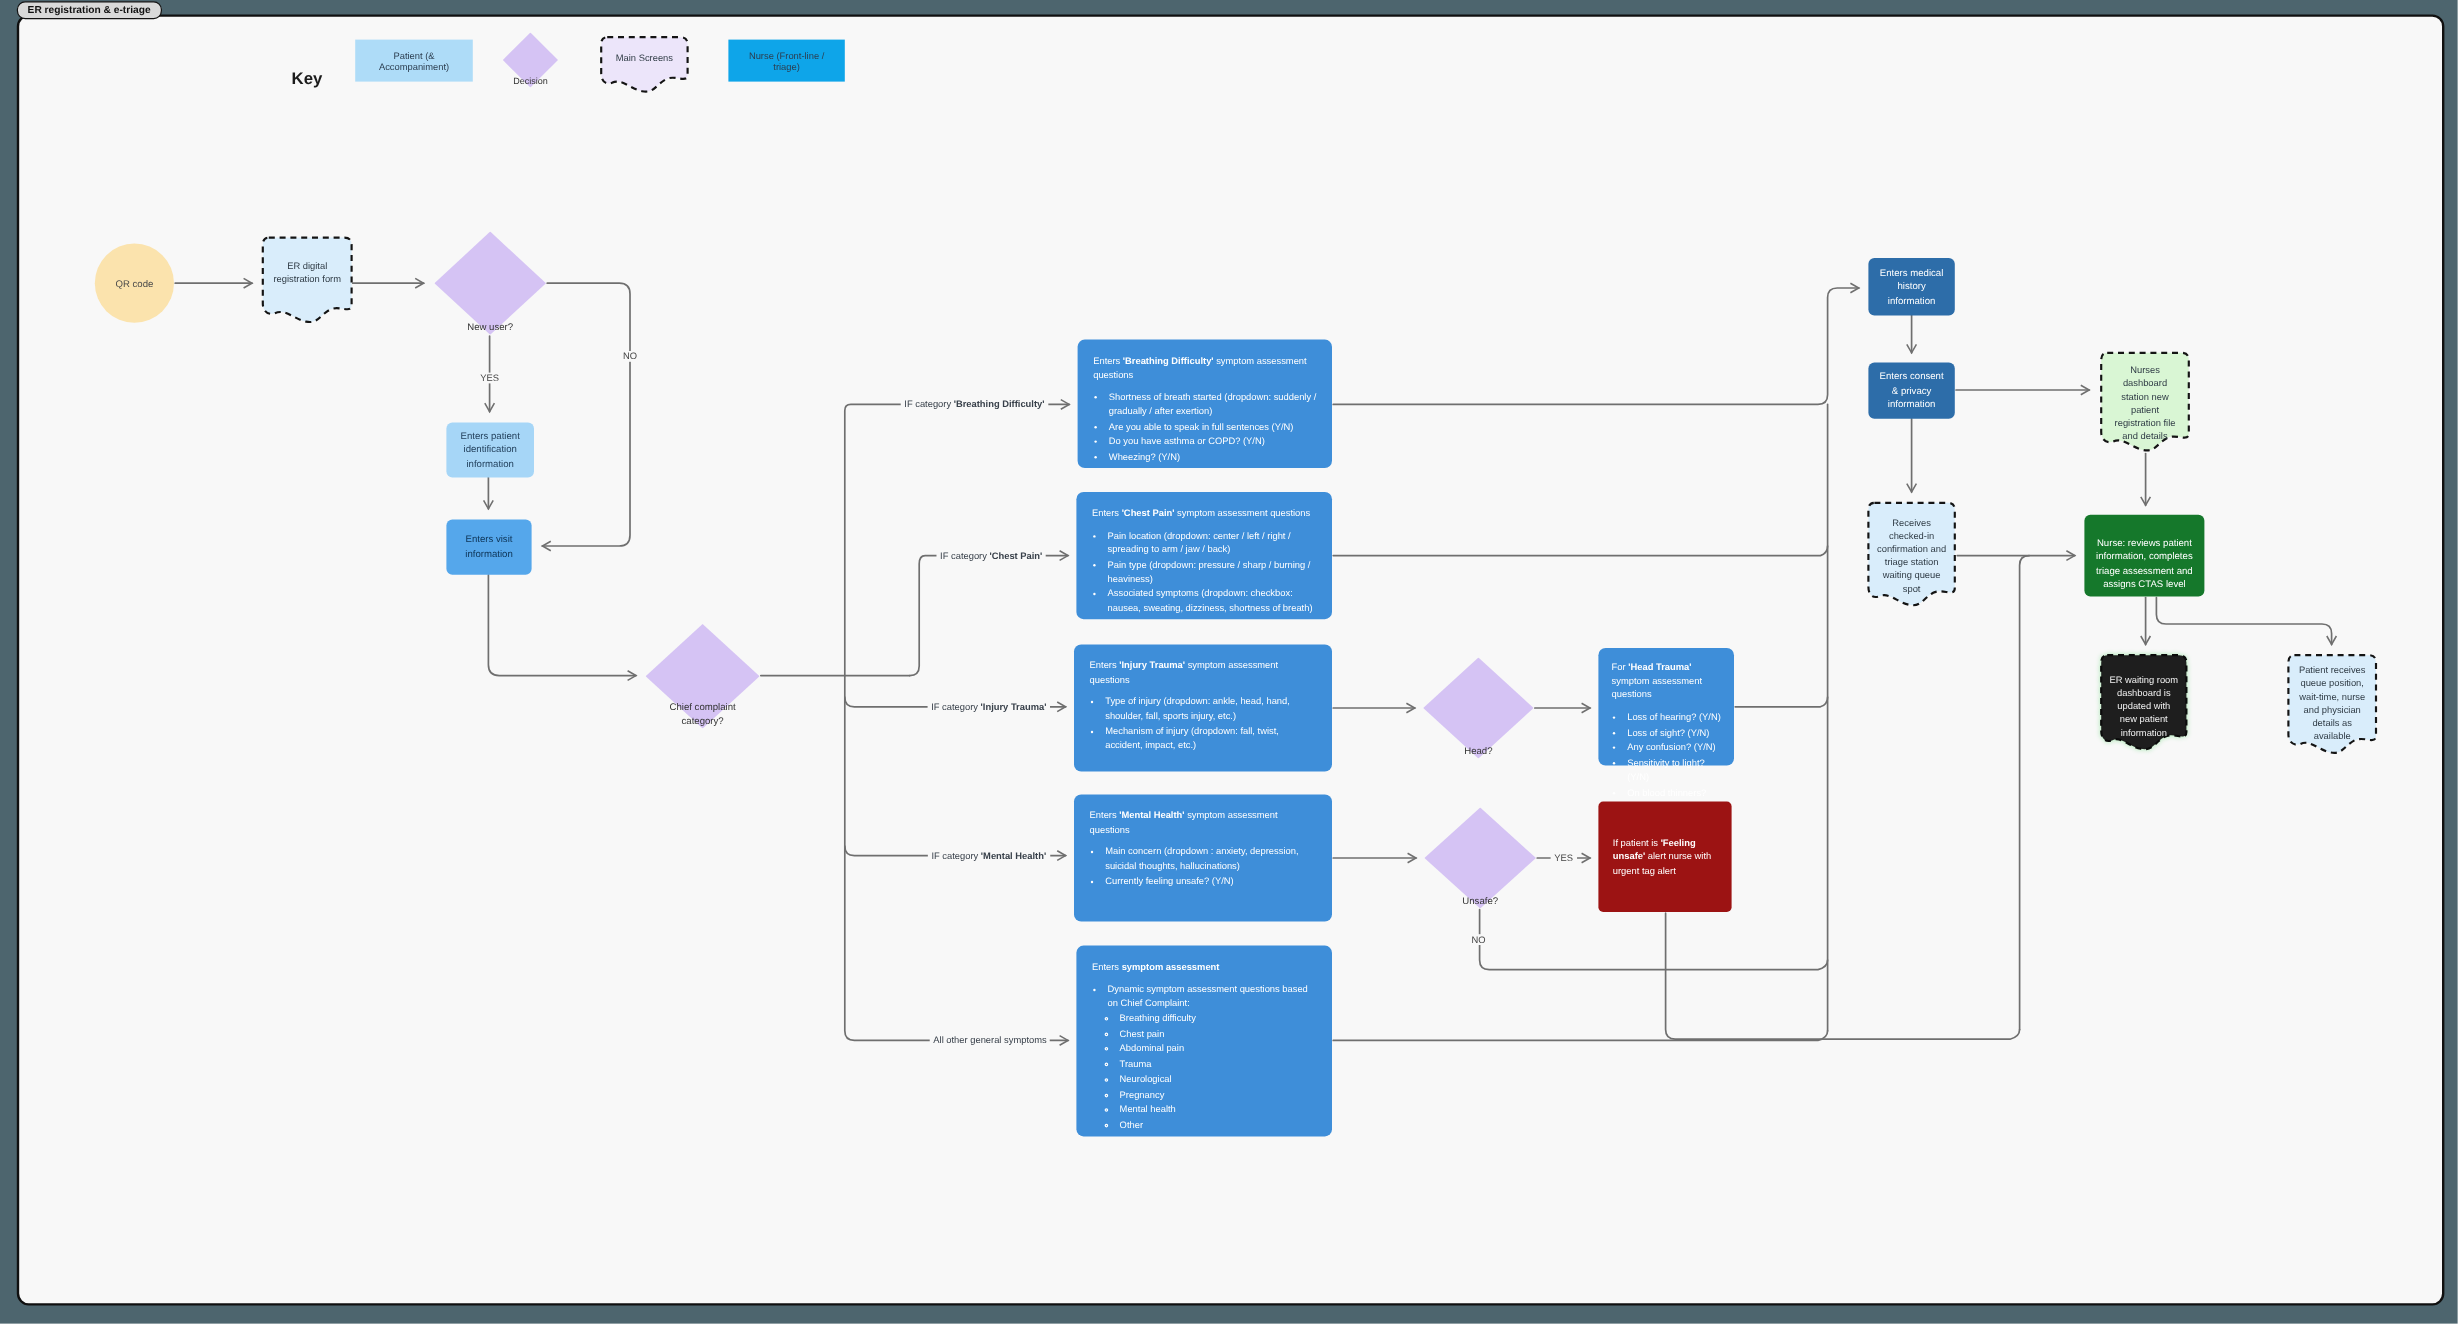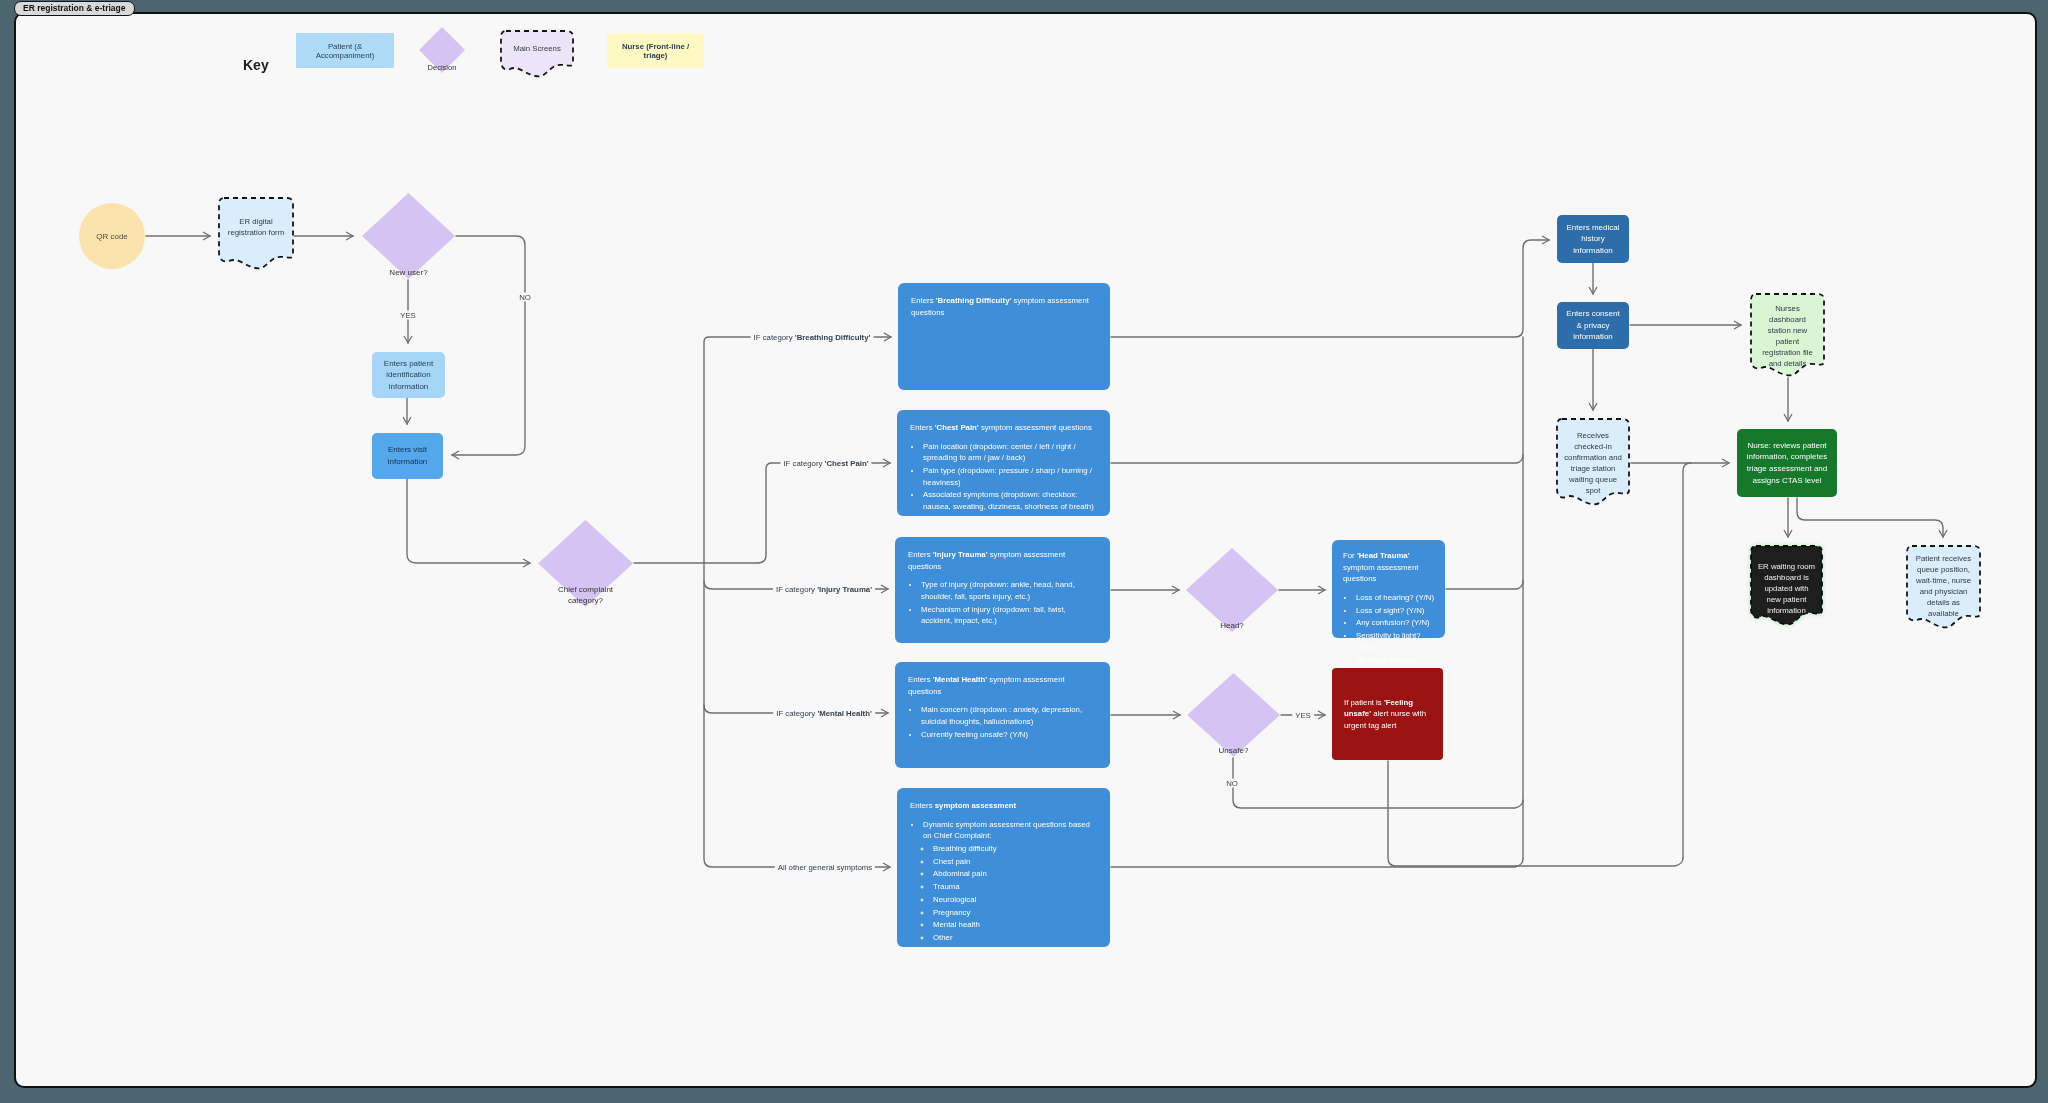--- a/index.html
+++ b/index.html
@@ -20,26 +20,26 @@
   }
   #wires{position:absolute;left:0;top:0;z-index:1;}
   .node{position:absolute;z-index:2;box-sizing:border-box;}
   .proc{
     border-radius:5px;display:flex;align-items:center;justify-content:center;
     text-align:center;padding:4px 6px;font-size:8px;line-height:1.45;
   }
   .lightblue{background:#a6d6f7;color:#24425e;}
   .midblue{background:#55a7eb;color:#0d3355;}
   .deepblue{background:#2d6da9;color:#fff;}
-  .darkgreen{background:#15782b;color:#fff;}
+  .darkgreen{background:#15782b;color:#fff;align-items:flex-end;}
   .alertred{background:#9c1313;color:#fff;border-radius:4px;}
   .keybox{border-radius:0;display:flex;align-items:center;justify-content:center;
     text-align:center;font-size:7.8px;color:#2c3e50;padding:2px 8px;}
   .kb-blue{background:#aedcf8;}
-  .kb-green{background:#fef9c3;font-weight:bold;}
+  .kb-green{background:#0ea5e9;}
   .circle{
     border-radius:50%;background:#fbe3ad;display:flex;align-items:center;
     justify-content:center;font-size:8px;color:#4a4a4a;text-align:center;
   }
   .diamond{display:flex;align-items:flex-end;justify-content:center;text-align:center;}
   .diamond svg{position:absolute;left:0;top:0;}
   .diamond .dtext{position:relative;z-index:1;font-size:8px;color:#333;width:72%;line-height:1.35;}
   .wavy{display:block;}
   .wavy svg{position:absolute;left:0;top:0;overflow:visible;}
   .wavy .wtext{
@@ -159,20 +159,26 @@
 
 <div class="node diamond" style="left:538px;top:520px;width:95px;height:87px">
   <svg width="95" height="87">
       <polygon points="47.5,0 95,43.5 47.5,87 0,43.5" fill="#d5c3f4"></polygon>
     </svg>
   <div class="dtext">Chief complaint category?</div>
 </div>
 
 <div class="node qbox" style="left:898px;top:283px;width:212px;height:107px">
   <div class="qtitle"><span>Enters </span><b>'Breathing Difficulty'</b><span> symptom assessment questions</span></div>
+  <ul>
+    <li>Shortness of breath started (dropdown: suddenly / gradually / after exertion)</li>
+    <li>Are you able to speak in full sentences (Y/N)</li>
+    <li>Do you have asthma or COPD? (Y/N)</li>
+    <li>Wheezing? (Y/N)</li>
+  </ul>
 </div>
 
 <div class="node qbox" style="left:897px;top:410px;width:213px;height:106px">
   <div class="qtitle"><span>Enters </span><b>'Chest Pain'</b><span> symptom assessment questions</span></div>
   <ul>
     <li>Pain location (dropdown: center / left / right / spreading to arm / jaw / back)</li>
     <li>Pain type (dropdown: pressure / sharp / burning / heaviness)</li>
     <li>Associated symptoms (dropdown: checkbox: nausea, sweating, dizziness, shortness of breath)</li>
   </ul>
 </div>

